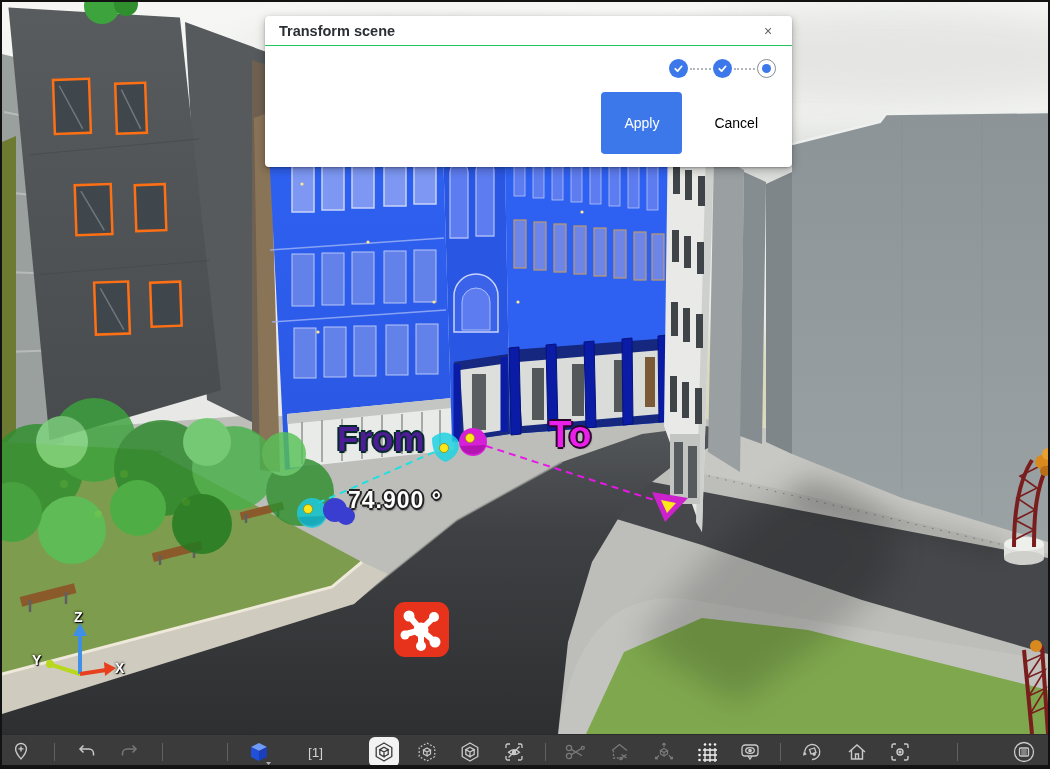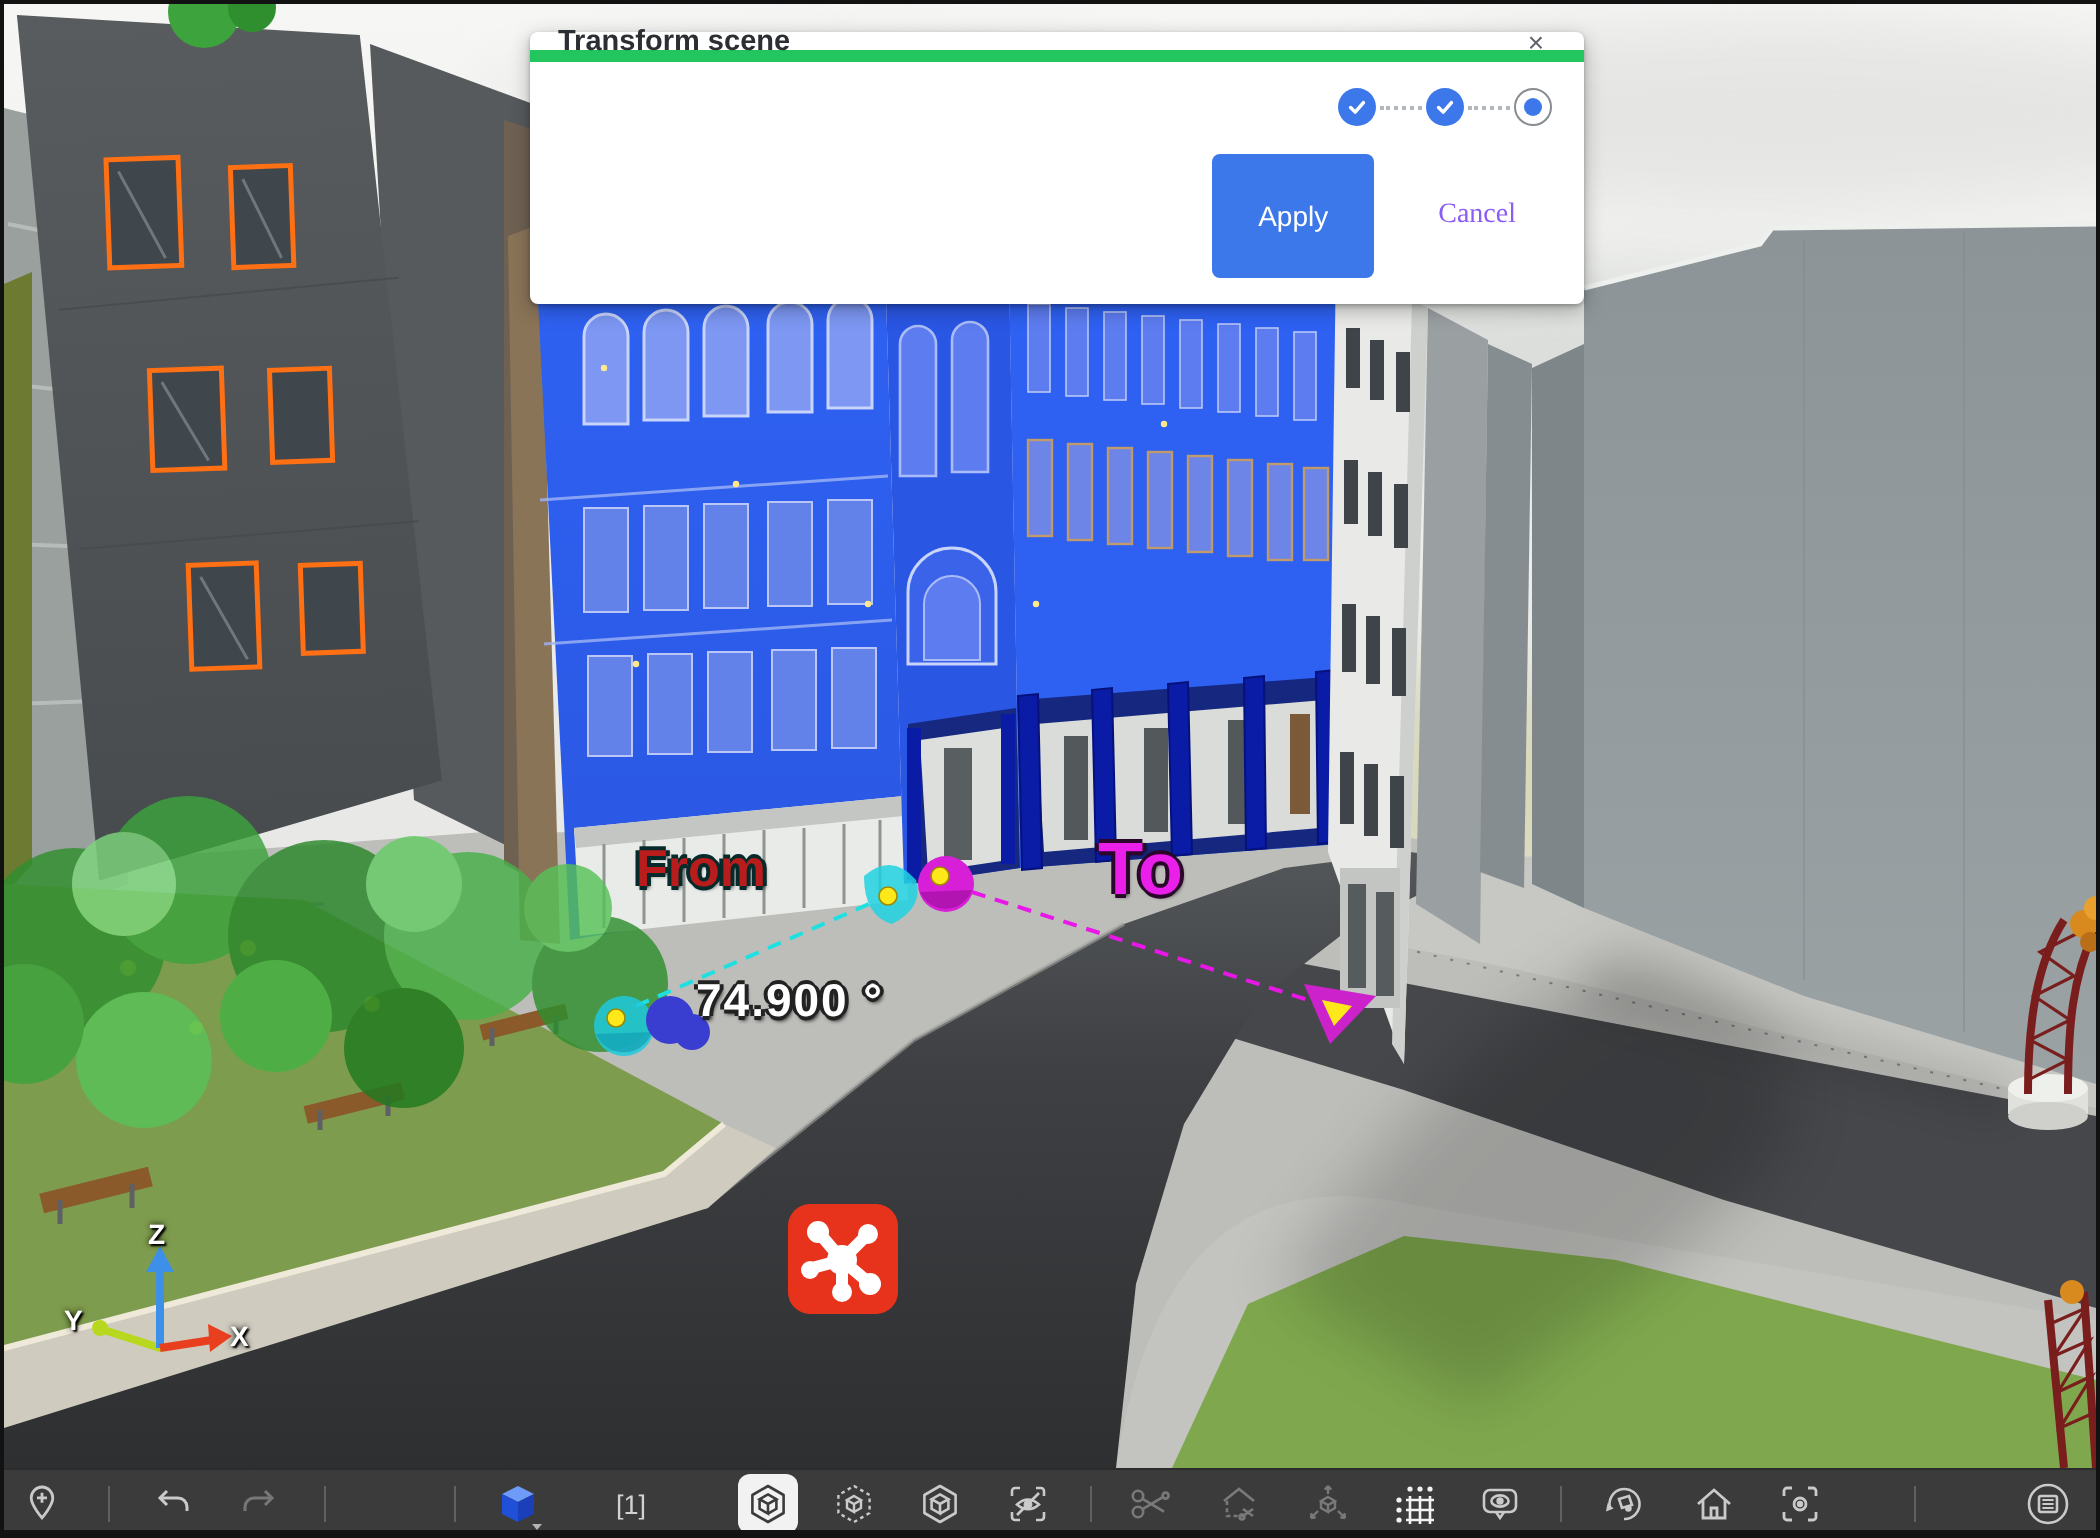--- a/index.html
+++ b/index.html
@@ -7,59 +7,59 @@
   .screen{
     position:relative;width:1050px;height:769px;overflow:hidden;
     background:#1b1b1b;border:2px solid #121212;
     font-family:"Liberation Sans",sans-serif;
   }
   
   .viewport{position:absolute;left:0;top:0;width:1046px;height:732px;overflow:hidden;background:#eef0ee;}
   .viewport svg.scene{position:absolute;left:0;top:0;}
   
   .mlabel{position:absolute;font-weight:bold;line-height:1;pointer-events:none;}
-  .from-label{left:316px;top:419px;font-size:26px;color:#b91c1c;
+  .from-label{left:335px;top:419px;font-size:35px;color:#4c1d95;
     text-shadow:-2px 0 0 #062a2a,2px 0 0 #062a2a,0 -2px 0 #062a2a,0 2px 0 #062a2a,1px 1px 2px #000;}
   .to-label{left:547px;top:414px;font-size:37px;color:#ea1fea;
     text-shadow:-2px 0 0 #2a062a,2px 0 0 #2a062a,0 -2px 0 #2a062a,0 2px 0 #2a062a,1px 1px 2px #000;}
   .angle-label{left:346px;top:487px;font-size:23px;color:#ffffff;letter-spacing:1px;
     text-shadow:-2px 0 0 #222,2px 0 0 #222,0 -2px 0 #222,0 2px 0 #222,1px 2px 2px #000;}
   
   .axis-label{position:absolute;font-size:14px;font-weight:bold;color:#fff;
     text-shadow:0 0 3px #000,1px 1px 1px #000;pointer-events:none;}
   .axis-z{left:72px;top:607px;}
   .axis-y{left:30px;top:650px;}
   .axis-x{left:113px;top:658px;}
   
   .watermark{position:absolute;left:391px;top:599px;width:270px;pointer-events:none;}
   .wm-row{display:flex;align-items:flex-end;}
   .wm-logo{width:57px;height:57px;flex:0 0 auto;}
   .wm-brand{font-size:53px;font-weight:800;color:#141414;line-height:.82;margin-left:8px;letter-spacing:-2px;}
   .wm-tagline{font-size:10.6px;font-weight:bold;color:#141414;letter-spacing:.4px;margin-top:3px;white-space:nowrap;}
   
   .dialog{position:absolute;left:263px;top:14px;width:527px;background:#fff;border-radius:4px;
     box-shadow:0 1px 2px rgba(0,0,0,.25),0 3px 10px rgba(0,0,0,.28);color:#2f3337;}
-  .dlg-header{display:flex;align-items:center;height:15px;padding:0 14px;border-bottom:6px solid #22c55e;}
+  .dlg-header{display:flex;align-items:center;height:30px;padding:0 14px;border-bottom:1px solid #22c55e;}
   .dlg-title{font-size:14.5px;font-weight:bold;color:#2b2f33;}
   .dlg-close{margin-left:auto;width:20px;height:20px;display:flex;align-items:center;justify-content:center;
     color:#5f6368;font-size:14px;cursor:pointer;border-radius:50%;}
   .dlg-body{display:flex;align-items:center;padding:13px 16px 4px 16px;}
   .dlg-text{font-size:13.8px;color:#3c4043;}
   .dlg-text b{font-weight:bold;}
   .steps{margin-left:auto;display:flex;align-items:center;}
   .step{width:19px;height:19px;border-radius:50%;display:flex;align-items:center;justify-content:center;flex:0 0 auto;}
   .step.complete{background:#3c78e9;}
   .step.current{border:1.8px solid #878c91;background:#fff;}
   .step-dot{width:9px;height:9px;border-radius:50%;background:#3c78e9;}
   .step-line{width:21px;border-top:2px dotted #b4b8bd;margin:0 2px;}
   .dlg-buttons{display:flex;justify-content:flex-end;align-items:center;padding:10px 16px 13px 16px;}
   .btn-apply{background:#3c78e9;color:#fff;font-size:14px;border:none;border-radius:4px;
     padding:23px 23px;cursor:pointer;font-family:inherit;}
-  .btn-cancel{background:none;border:none;color:#8b5cf6;font-size:14px;margin-left:26px;margin-right:12px;
-    cursor:pointer;font-family:Liberation Serif, serif;}
+  .btn-cancel{background:none;border:none;color:#000000;font-size:14px;margin-left:26px;margin-right:12px;
+    cursor:pointer;font-family:Liberation Sans, sans-serif;}
   
   .toolbar{position:absolute;left:0;right:0;top:732px;height:34px;background:#3b3b3b;border-top:1px solid #2c2c2c;}
   .tb-btn{position:absolute;top:2px;width:30px;height:30px;display:flex;align-items:center;justify-content:center;
     border-radius:6px;cursor:pointer;}
   .tb-btn.active{background:#f2f2f2;}
   .tb-btn.disabled{opacity:.42;cursor:default;}
   .tb-divider{position:absolute;top:8px;width:1px;height:18px;background:#616161;}
   .tb-badge{position:absolute;top:0;height:34px;display:flex;align-items:center;color:#d2d2d2;font-size:13.5px;cursor:pointer;}
   .bottom-strip{position:absolute;left:0;right:0;bottom:0;height:2px;background:#141414;}
 </style>

